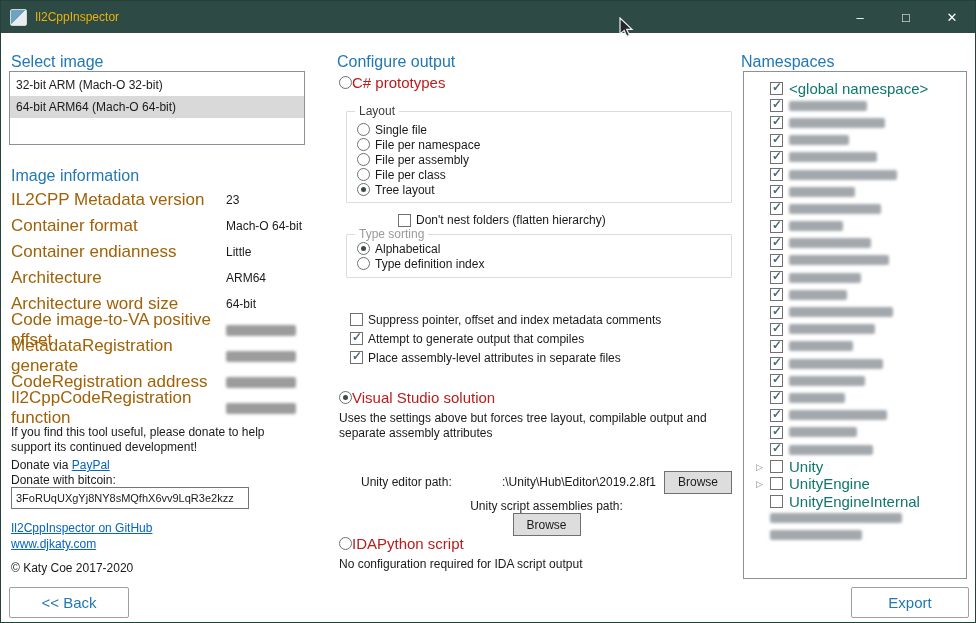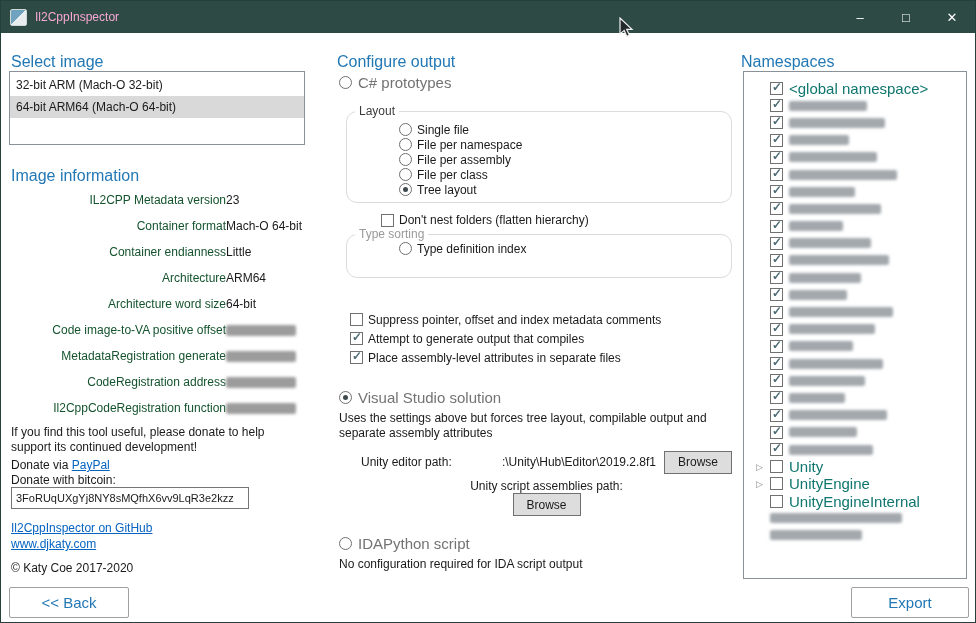--- a/index.html
+++ b/index.html
@@ -2,36 +2,36 @@
 <html><head>
 <meta charset="utf-8">
 <style>
   html,body{margin:0;padding:0;}
   body{width:976px;height:623px;position:relative;font-family:"Liberation Sans",sans-serif;background:#fff;overflow:hidden;}
   .window{position:absolute;inset:0;background:#fff;border:1px solid #24403a;box-sizing:border-box;}
 
   
   .titlebar{position:absolute;top:0;left:0;right:0;height:32px;background:#2d4a44;display:flex;align-items:center;}
   .app-icon{width:15px;height:15px;margin-left:9px;border:1px solid #cfd8d5;border-radius:2px;background:linear-gradient(135deg,#6fa3c0 0 50%,#e8eef0 50% 100%);}
-  .title-text{color:#f9a8d4;font-size:12px;margin-left:8px;}
+  .title-text{color:#eab308;font-size:12px;margin-left:8px;}
   .caption-buttons{margin-left:auto;display:flex;height:100%;}
   .caption-btn{width:46px;height:32px;color:#fff;display:flex;align-items:center;justify-content:center;font-size:13px;cursor:default;}
   .cursor{position:absolute;left:618px;top:16px;z-index:50;pointer-events:none;}
 
   .section-title{position:absolute;color:#2278b5;font-size:16px;margin-top:8px;}
-  .green-label{color:#737373;font-size:15px;margin-left:6px;}
+  .green-label{color:#b91c1c;font-size:15px;}
 
   
   .listbox{position:absolute;left:8px;top:70px;width:296px;height:74px;border:1px solid #8a9199;box-sizing:border-box;padding-top:2px;background:#fff;}
   .list-item{height:22px;line-height:22px;padding-left:6px;font-size:12px;color:#1a1a1a;}
   .list-item.selected{background:#d9d9d9;}
 
   .info-rows{position:absolute;left:10px;top:186px;width:292px;}
   .info-row{display:flex;align-items:center;height:26px;}
-  .info-label{width:215px;font-size:12px;color:#14532d;text-align:right;}
+  .info-label{width:215px;font-size:17px;color:#a16207;}
   .info-value{font-size:12px;color:#1a1a1a;}
 
   .blur-bar{display:inline-block;background:#9c9c9c;filter:blur(1.7px);border-radius:2px;}
   .info-blur{width:70px;height:11px;}
   .ns-blur{height:10px;background:#a3a8ad;}
 
   .para{position:absolute;font-size:12px;color:#1a1a1a;line-height:15px;}
   .link{color:#0563c1;text-decoration:underline;font-size:12px;cursor:pointer;}
   .text-input{position:absolute;left:10px;top:486px;width:228px;height:18px;border:1px solid #767676;font-size:11px;padding:1px 4px;font-family:"Liberation Sans",sans-serif;color:#1a1a1a;box-sizing:content-box;}
 
@@ -40,28 +40,28 @@
   
   .radio{width:13px;height:13px;border:1px solid #707070;border-radius:50%;background:#fff;position:relative;flex:none;box-sizing:border-box;}
   .radio.on::after{content:"";position:absolute;left:3px;top:3px;width:5px;height:5px;border-radius:50%;background:#3f4a4e;}
   .checkbox{width:13px;height:13px;border:1px solid #707070;background:#fff;position:relative;flex:none;box-sizing:border-box;}
   .checkbox.checked::after{content:"\2713";position:absolute;left:1px;top:-3px;font-size:12px;font-weight:bold;color:#4d6a75;}
 
   .opt-row{display:flex;align-items:center;height:15px;}
   .opt-label{font-size:12px;color:#1a1a1a;margin-left:5px;white-space:nowrap;}
   .radio-row{position:absolute;display:flex;align-items:center;}
 
-  .group{position:absolute;border:1px solid #dcdcdc;border-radius:11px;box-sizing:border-box;background:#fff;padding-left:42px;}
+  .group{position:absolute;border:1px solid #dcdcdc;border-radius:1px;box-sizing:border-box;background:#fff;}
   .group-label{position:absolute;top:-8px;left:8px;background:#fff;padding:0 4px;font-size:12px;}
   .group-inner{padding:10px 0 0 10px;}
 
   .checks{position:absolute;left:349px;top:309px;}
   .checks .opt-row{height:19px;}
 
-  .path-row{position:absolute;left:360px;width:371px;height:22px;display:flex;align-items:center;}
+  .path-row{position:absolute;left:360px;width:371px;height:22px;display:flex;align-items:center;margin-top:20px;}
   .path-label{font-size:12px;color:#1a1a1a;white-space:nowrap;}
   .path-value{flex:1;text-align:right;font-size:12px;color:#1a1a1a;margin-right:8px;white-space:nowrap;overflow:hidden;}
   .browse-btn{width:66px;height:21px;background:#ddd;border:1px solid #707070;font-size:12px;color:#1a1a1a;display:flex;align-items:center;justify-content:center;flex:none;cursor:pointer;}
 
   
   .ns-panel{position:absolute;left:742px;top:70px;width:224px;height:508px;border:1px solid #8a9199;box-sizing:border-box;padding-top:8px;overflow:hidden;background:#fff;}
   .ns-row{display:flex;align-items:center;height:17.2px;padding-left:12px;}
   .ns-expander{width:14px;font-size:9px;color:#8a8a8a;flex:none;}
   .ns-row .checkbox{margin-right:6px;}
   .ns-label{font-size:15px;color:#0f766e;white-space:nowrap;}
@@ -173,28 +173,32 @@
           <span class="radio"></span>
           <span class="opt-label">File per class</span>
         </div>
         <div class="opt-row">
           <span class="radio on"></span>
           <span class="opt-label">Tree layout</span>
         </div>
       </div>
   </div>
 
-  <div class="radio-row" style="left:332px;top:212px;padding-left:48px;">
+  <div class="radio-row" style="left:349px;top:212px;padding-left:48px;">
     <span class="checkbox"></span>
     <span class="opt-label">Don't nest folders (flatten hierarchy)</span>
   </div>
 
   <div class="group" style="left:345px;top:233px;width:386px;height:44px;">
     <span class="group-label" style="color:#9a9a9a;">Type sorting</span>
     <div class="group-inner" style="padding-top:6px;">
+        <div class="opt-row">
+          <span class="radio on"></span>
+          <span class="opt-label">Alphabetical</span>
+        </div>
         <div class="opt-row">
           <span class="radio"></span>
           <span class="opt-label">Type definition index</span>
         </div>
       </div>
   </div>
 
   <div class="checks">
       <div class="opt-row">
         <span class="checkbox"></span>

